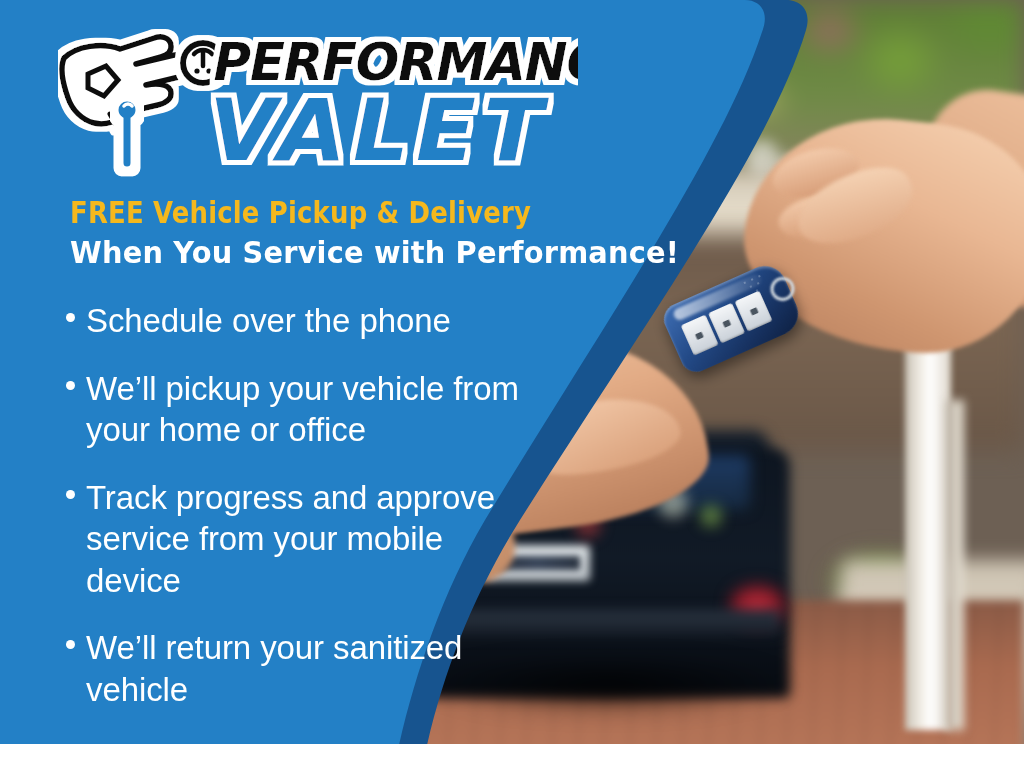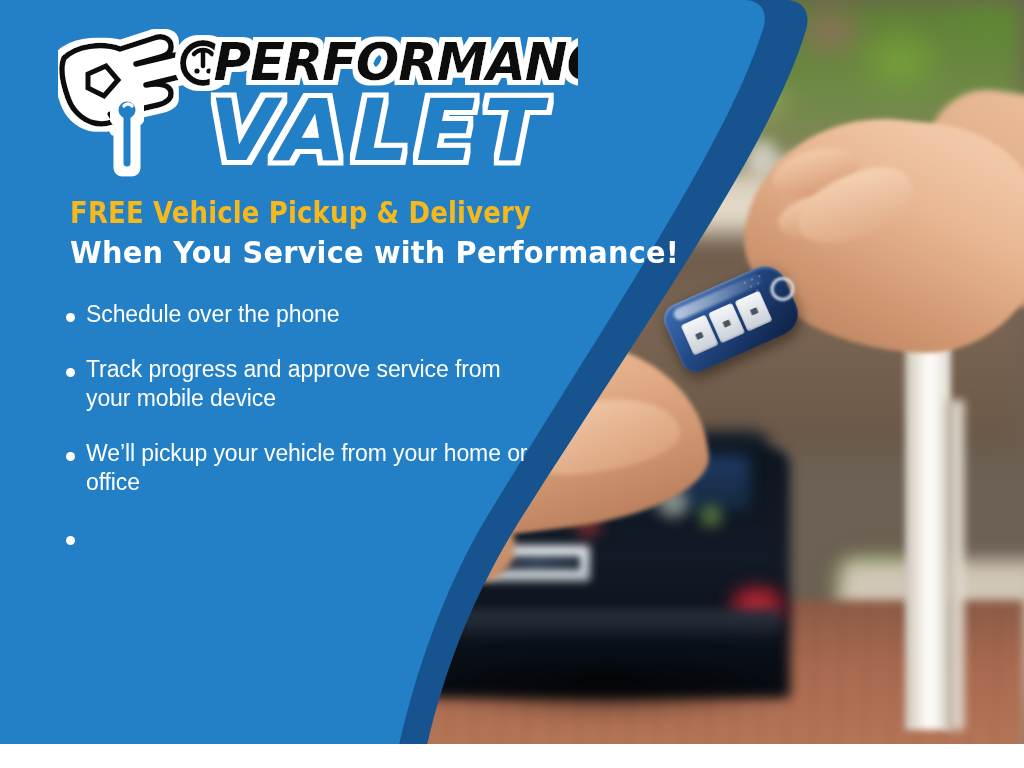--- a/index.html
+++ b/index.html
@@ -156,21 +156,21 @@
        font-stretch:condensed;transform:scaleX(.96);transform-origin:left center;}
   .hl2{font-family:"DejaVu Sans",sans-serif;font-weight:bold;font-size:30px;color:#ffffff;
        letter-spacing:.2px;line-height:1.16;white-space:nowrap;margin-top:5px;
        transform:scaleX(.96);transform-origin:left center;}
 
   
   .bullets{position:absolute;left:66px;top:300px;width:470px;}
   .bullet{display:flex;align-items:flex-start;margin-bottom:26px;}
   .dot{flex:0 0 auto;width:9px;height:9px;border-radius:50%;background:#ffffff;
        margin:13px 11px 0 0;}
-  .btxt{color:#ffffff;font-size:23px;line-height:1.26;font-family:"Liberation Sans",sans-serif;
+  .btxt{color:#ffffff;font-size:33px;line-height:1.26;font-family:"Liberation Sans",sans-serif;
         letter-spacing:-.1px;}
 </style>
 </head>
 <body>
 
 <div id="banner">
 
   <div class="photo">
     <div class="photo-canvas">
 
@@ -285,27 +285,28 @@
 
   <div class="bullets">
 
     <div class="bullet">
       <span class="dot"></span>
       <span class="btxt">Schedule over the phone</span>
     </div>
 
     <div class="bullet">
       <span class="dot"></span>
-      <span class="btxt">Track progress and approve service from your mobile device</span>
+      <span class="btxt">We’ll pickup your vehicle from your home or office</span>
     </div>
 
     <div class="bullet">
       <span class="dot"></span>
-      <span class="btxt">We’ll pickup your vehicle from your home or office</span>
+      <span class="btxt">Track progress and approve service from your mobile device</span>
     </div>
 
     <div class="bullet">
       <span class="dot"></span>
+      <span class="btxt">We’ll return your sanitized vehicle</span>
     </div>
 
   </div>
 
 </div>
 
 </body></html>

